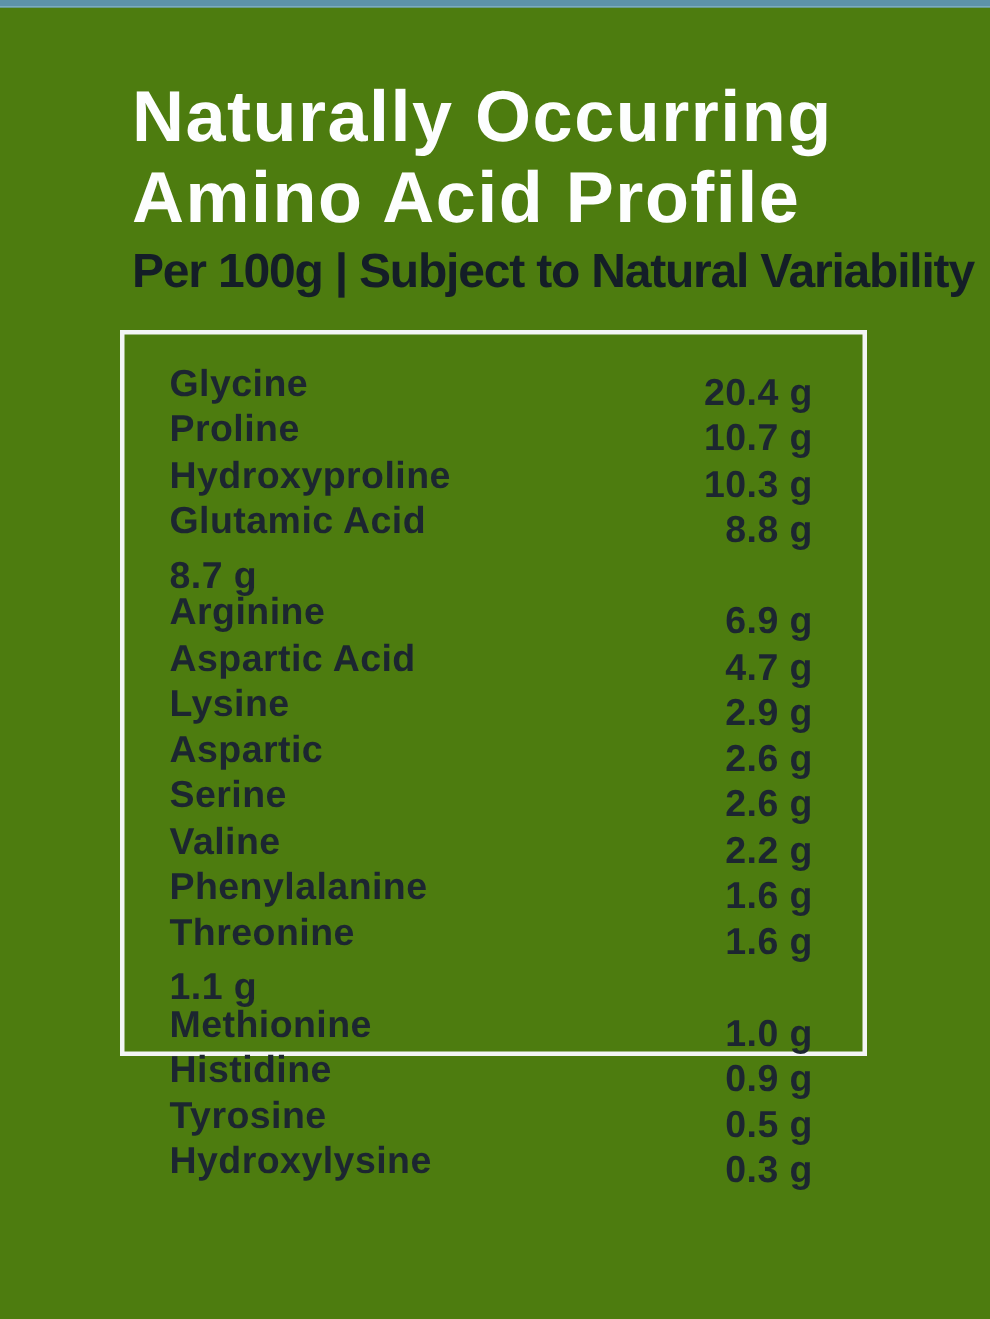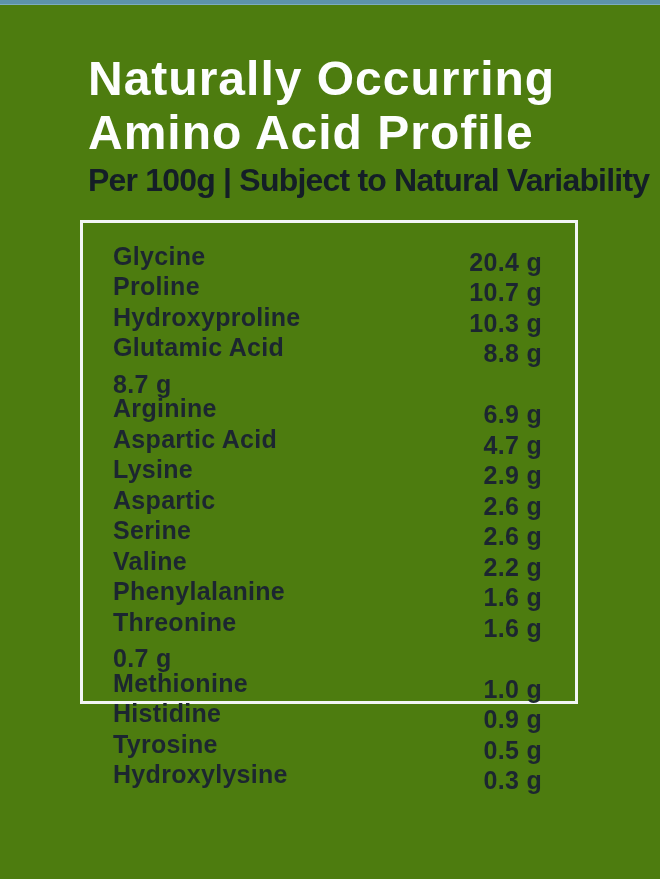--- a/index.html
+++ b/index.html
@@ -147,21 +147,21 @@
     <span class="nm">Phenylalanine</span>
     <span class="val">1.6 g</span>
   </div>
 
   <div class="row">
     <span class="nm">Threonine</span>
     <span class="val">1.6 g</span>
   </div>
 
   <div class="row">
-    <span class="val">0.7 g</span>
+    <span class="val">1.1 g</span>
   </div>
 
   <div class="row">
     <span class="nm">Methionine</span>
     <span class="val">1.0 g</span>
   </div>
 
   <div class="row">
     <span class="nm">Histidine</span>
     <span class="val">0.9 g</span>

